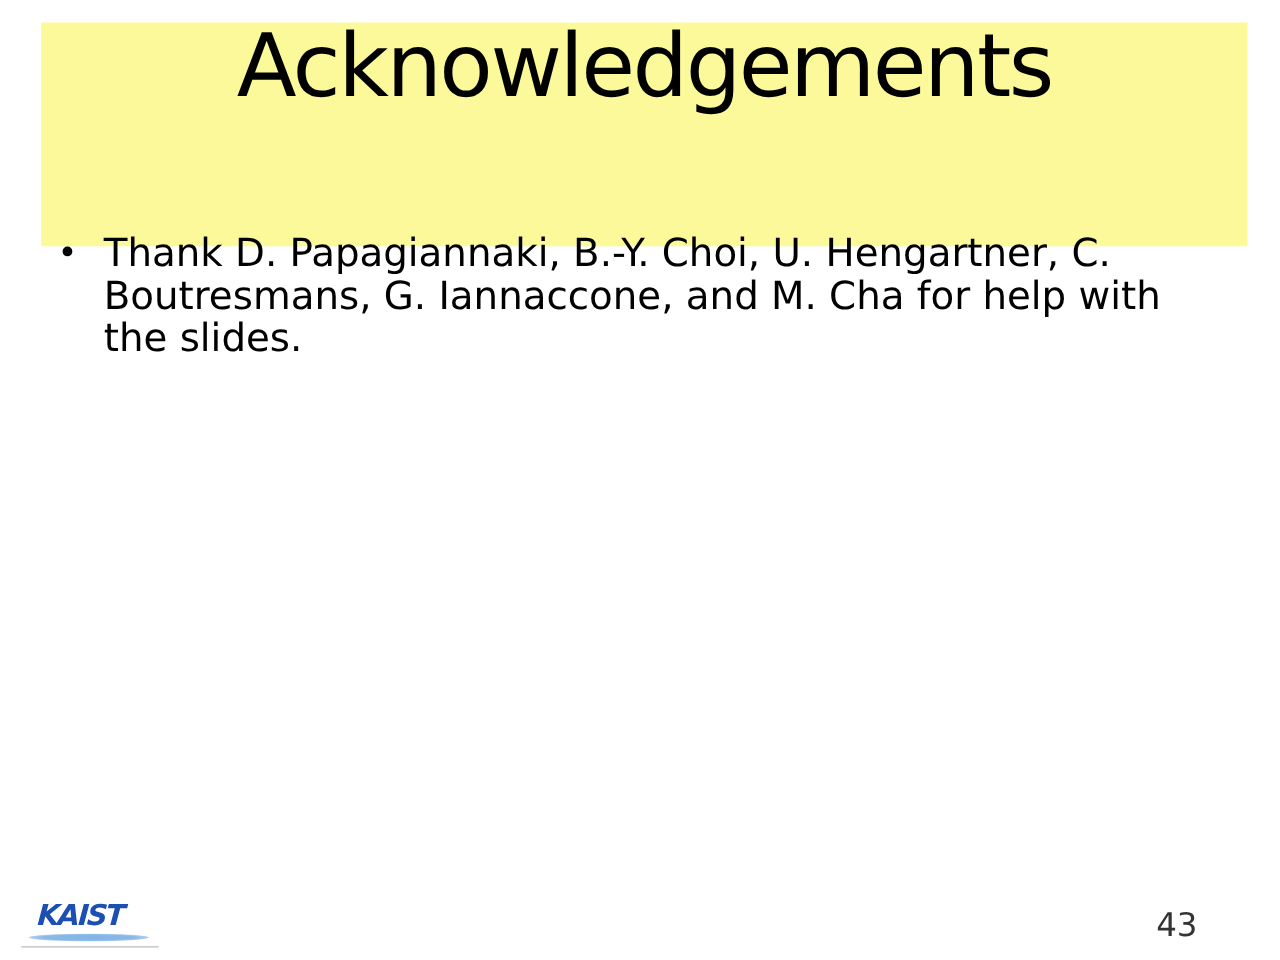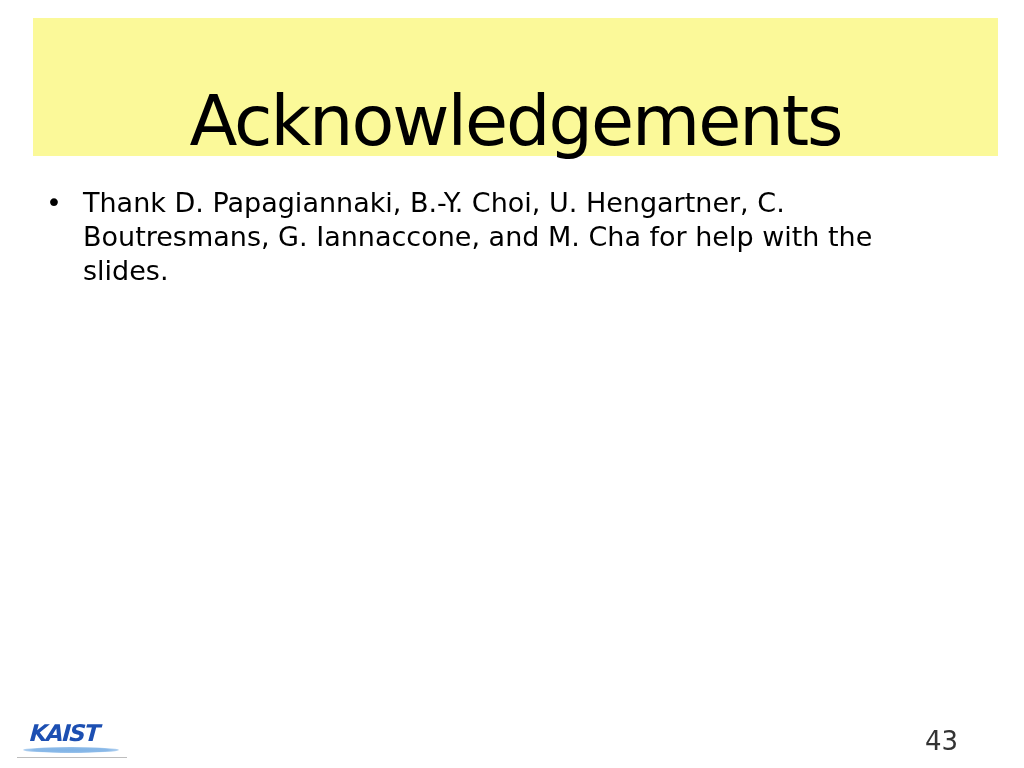--- a/index.html
+++ b/index.html
@@ -18,24 +18,24 @@
     position: absolute;
     inset: 0;
     background: #ffffff;
   }
   
   .title-banner {
     position: absolute;
     left: 33px;
     top: 18px;
     width: 965px;
-    height: 138px;
+    height: 179px;
     background: #fbf999;
     display: flex;
-    align-items: flex-end;
+    align-items: flex-start;
     justify-content: center;
   }
   .slide-title {
     font-size: 70px;
     letter-spacing: -2px;
     color: #000000;
     font-weight: 400;
     line-height: 1;
     white-space: nowrap;
   }
@@ -52,21 +52,21 @@
   }
   .bullet-marker {
     flex: 0 0 37px;
     font-size: 27px;
     line-height: 34px;
     color: #000000;
   }
   .bullet-text {
     flex: 0 1 auto;
     max-width: 848px;
-    font-size: 27px;
+    font-size: 31px;
     line-height: 34px;
     color: #000000;
   }
   
   .kaist-logo {
     position: absolute;
     left: 17px;
     top: 718px;
     width: 120px;
     height: 45px;

